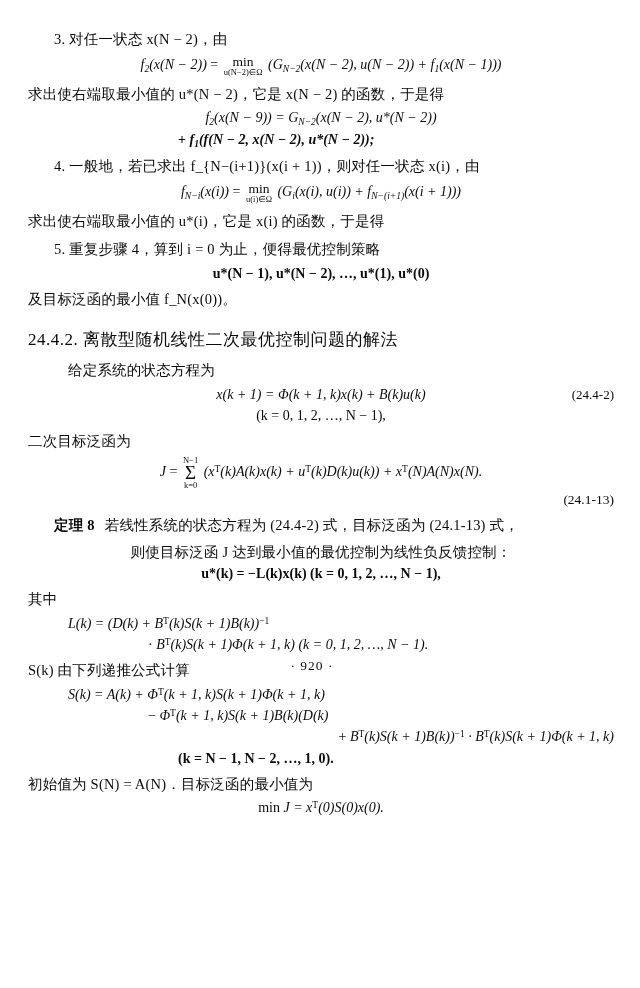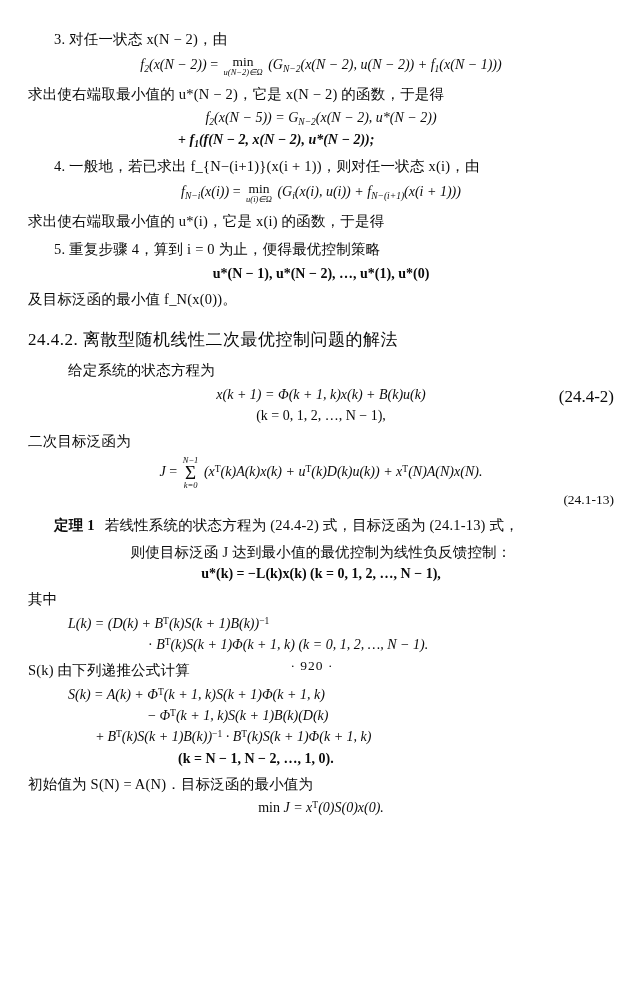--- a/index.html
+++ b/index.html
@@ -47,36 +47,36 @@
     position: relative;
   }
   .eqline {
     display: block;
     position: relative;
   }
   .eqnum {
     position: absolute;
     right: 0;
     font-style: normal;
-    font-size: 17px;
+    font-size: 13px;
   }
   .eqnum-below {
     text-align: right;
     font-size: 13.5px;
     margin: -2px 0 4px 0;
   }
   .minbox {
     display: inline-block;
     vertical-align: middle;
     text-align: center;
     line-height: 1.0;
     margin: 0 2px;
   }
   .minbox .mtop { font-size: 13.5px; font-style: normal; }
-  .minbox .mbot { font-size: 8.5px; font-style: italic; display: block; margin-top: -1px;}
+  .minbox .mbot { font-size: 8.5px; display: block; margin-top: -1px;}
   .sec-title {
     font-size: 17px;
     margin: 18px 0 8px 0;
     letter-spacing: 0.5px;
   }
   .indent-2 { text-indent: 40px; }
   .shift-right { margin-left: 120px; text-align: left; }
   .shift-right2 { margin-left: 150px; text-align: left; font-weight: bold; }
   .eq-left-pad { padding-left: 40px; text-align: left; }
   sub { font-size: 0.68em; vertical-align: -0.28em; font-style: italic;}
@@ -107,21 +107,21 @@
       <span class="minbox">
         <span class="mtop">min</span>
         <span class="mbot">u(N−2)∈Ω</span>
       </span>
       <span class="it">(G</span><sub>N−2</sub><span class="it">(x(N − 2), u(N − 2)) + f</span><sub>1</sub><span class="it">(x(N − 1)))</span>
     </div>
 
     <div class="para">求出使右端取最小值的 u*(N − 2)，它是 x(N − 2) 的函数，于是得</div>
 
     <div class="eq">
-      <span class="it">f</span><sub>2</sub><span class="it">(x(N − 5)) = G</span><sub>N−2</sub><span class="it">(x(N − 2), u*(N − 2))</span>
+      <span class="it">f</span><sub>2</sub><span class="it">(x(N − 9)) = G</span><sub>N−2</sub><span class="it">(x(N − 2), u*(N − 2))</span>
     </div>
     <div class="eq shift-right2">
       + <span class="it">f</span><sub>1</sub><span class="it">(f(N − 2, x(N − 2), u*(N − 2));</span>
     </div>
 
     <div class="para indent">4. 一般地，若已求出 f_{N−(i+1)}(x(i + 1))，则对任一状态 x(i)，由</div>
 
     <div class="eq">
       <span class="it">f</span><sub>N−i</sub><span class="it">(x(i))</span> =
       <span class="minbox">
@@ -159,21 +159,21 @@
       <span class="minbox">
         <span class="mbot" style="display:block; margin-bottom:-2px;">N−1</span>
         <span class="mtop" style="font-size:19px;">Σ</span>
         <span class="mbot">k=0</span>
       </span>
       <span class="it">(x</span><sup>T</sup><span class="it">(k)A(k)x(k) + u</span><sup>T</sup><span class="it">(k)D(k)u(k)) + x</span><sup>T</sup><span class="it">(N)A(N)x(N).</span>
     </div>
     <div class="eqnum-below">(24.1-13)</div>
 
     <div class="para indent">
-      <span class="bold">定理 1</span><span class="sp"></span>若线性系统的状态方程为 (24.4-2) 式，目标泛函为 (24.1-13) 式，
+      <span class="bold">定理 8</span><span class="sp"></span>若线性系统的状态方程为 (24.4-2) 式，目标泛函为 (24.1-13) 式，
     </div>
     <div class="para tight">则使目标泛函 J 达到最小值的最优控制为线性负反馈控制：</div>
 
     <div class="eq bold">u*(k) = −L(k)x(k)  (k = 0, 1, 2, …, N − 1),</div>
 
     <div class="para">其中</div>
 
     <div class="eq eq-left-pad">
       <span class="it">L(k) = (D(k) + B</span><sup>T</sup><span class="it">(k)S(k + 1)B(k))</span><sup>−1</sup>
     </div>
@@ -182,21 +182,21 @@
     </div>
 
     <div class="para">S(k) 由下列递推公式计算</div>
 
     <div class="eq eq-left-pad">
       <span class="it">S(k) = A(k) + Φ</span><sup>T</sup><span class="it">(k + 1, k)S(k + 1)Φ(k + 1, k)</span>
     </div>
     <div class="eq shift-right">
       − <span class="it">Φ</span><sup>T</sup><span class="it">(k + 1, k)S(k + 1)B(k)(D(k)</span>
     </div>
-    <div class="eq" style="margin-left:68px; text-align:left;">
+    <div class="eq" style="margin-left:68px; text-align:right;">
       + <span class="it">B</span><sup>T</sup><span class="it">(k)S(k + 1)B(k))</span><sup>−1</sup><span class="it"> · B</span><sup>T</sup><span class="it">(k)S(k + 1)Φ(k + 1, k)</span>
     </div>
     <div class="eq shift-right2">(k = N − 1, N − 2, …, 1, 0).</div>
 
     <div class="para">初始值为 S(N) = A(N)．目标泛函的最小值为</div>
 
     <div class="eq">
       min <span class="it">J = x</span><sup>T</sup><span class="it">(0)S(0)x(0).</span>
     </div>
 

